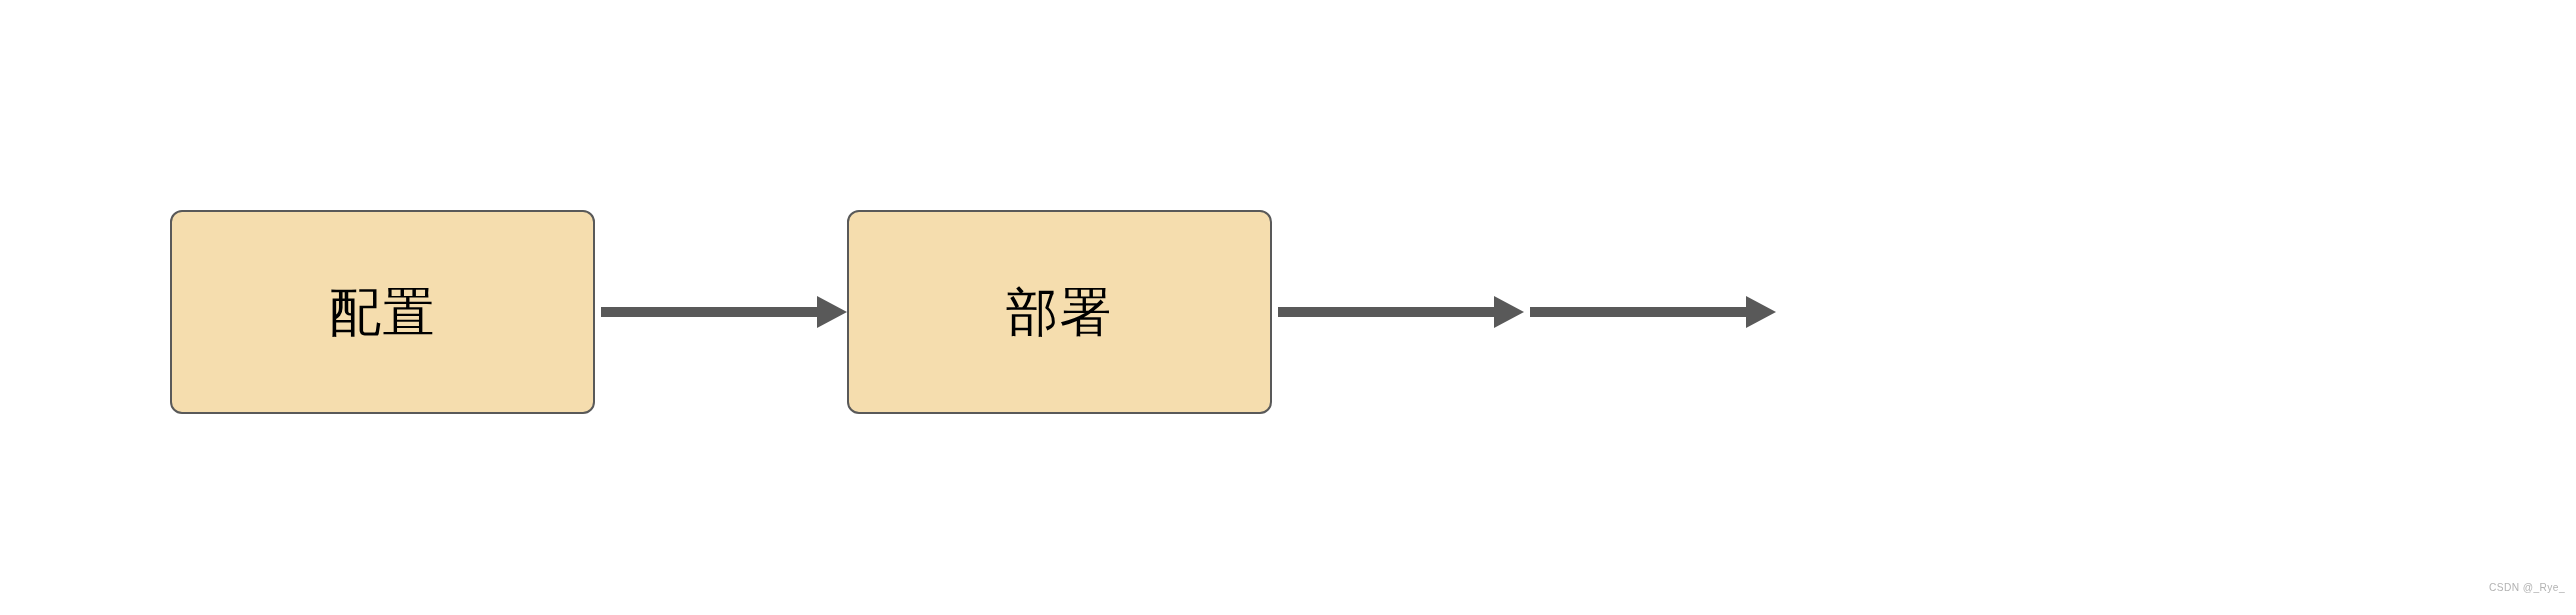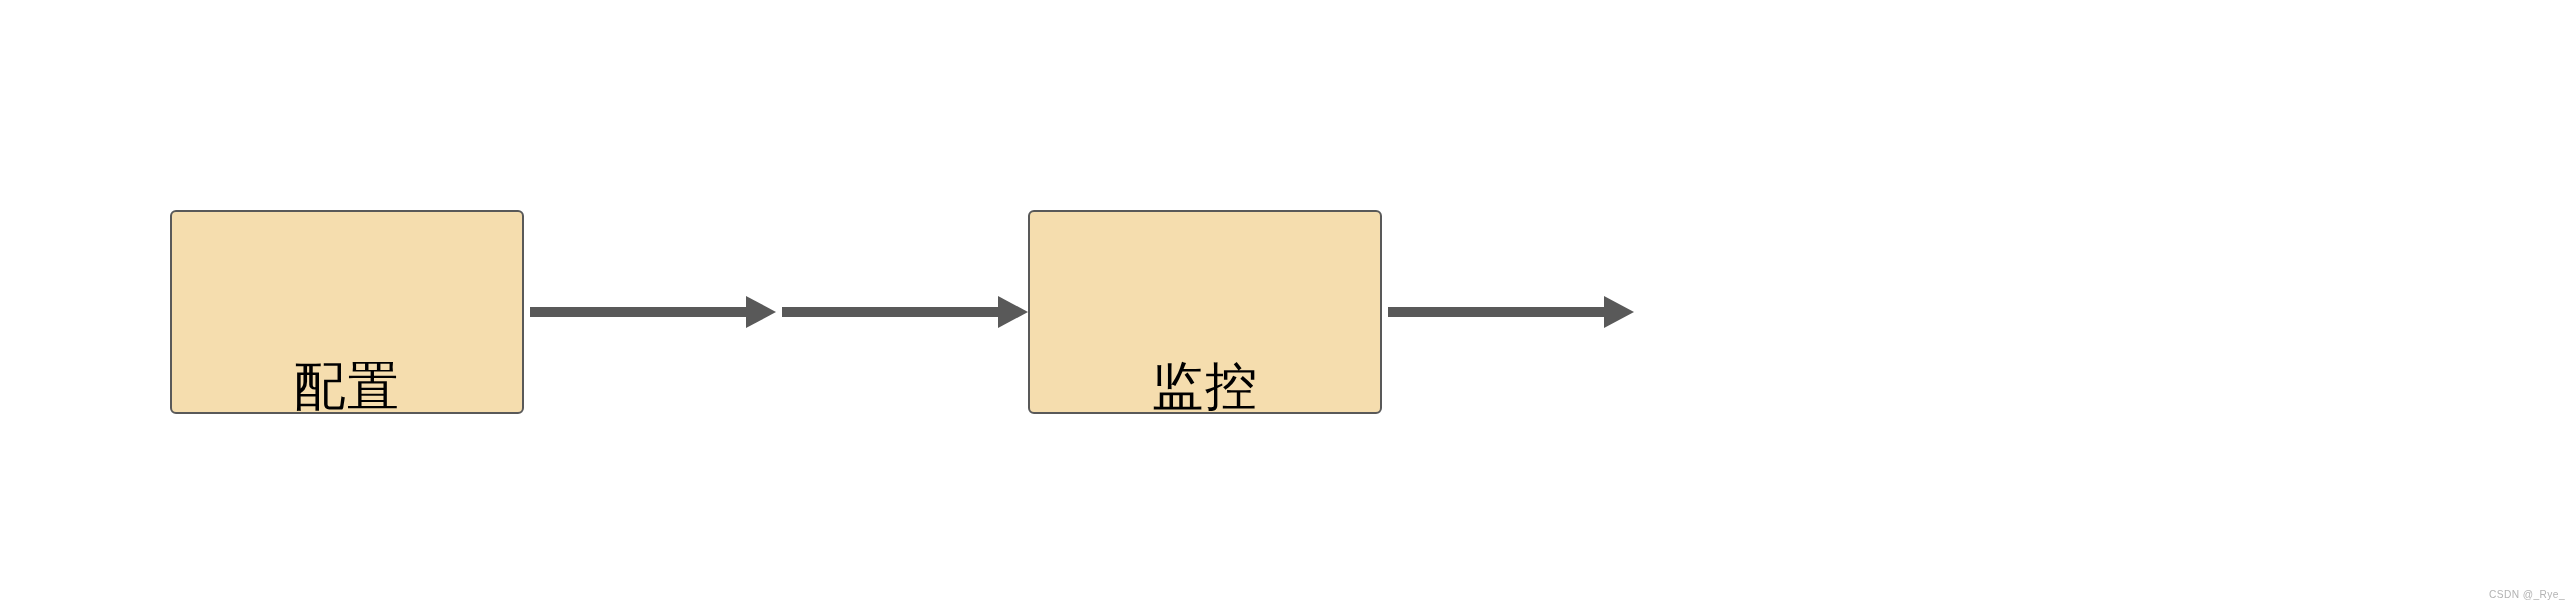--- a/index.html
+++ b/index.html
@@ -17,27 +17,27 @@
   }
   .flow-row {
     position: absolute;
     left: 170px;
     top: 210px;
     display: flex;
     align-items: center;
   }
   .node {
     box-sizing: border-box;
-    width: 354px;
+    width: 425px;
     height: 204px;
     background: var(--node-fill, #f5ddae);
     border: 2.3px solid var(--node-border, #595959);
-    border-radius: 6px;
+    border-radius: 12px;
     display: flex;
-    align-items: flex-end;
+    align-items: center;
     justify-content: center;
     flex: none;
   }
   .node-label {
     font-size: 52px;
     line-height: 1;
     color: var(--node-text, #000000);
     letter-spacing: 1.6px;
     white-space: nowrap;
   }
@@ -63,21 +63,21 @@
     transform: translateY(-50%);
     width: 0;
     height: 0;
     border-left: 30px solid var(--arrow, #595959);
     border-top: 16.4px solid transparent;
     border-bottom: 16.4px solid transparent;
   }
   .watermark {
     position: absolute;
     right: 11px;
-    bottom: 16px;
+    bottom: 23px;
     font-size: 10.2px;
     color: var(--watermark-text, #b3b3b3);
     font-family: "Liberation Sans", sans-serif;
     letter-spacing: 0.4px;
   }
 </style>
 </head>
 <body>
 
 <div class="canvas">
@@ -85,29 +85,29 @@
 
     <div class="node">
       <span class="node-label">配置</span>
     </div>
 
     <div class="connector">
       <div class="connector-line"></div>
       <div class="connector-head"></div>
     </div>
 
+    <div class="node">
+      <span class="node-label">部署</span>
+    </div>
 
     <div class="connector">
       <div class="connector-line"></div>
       <div class="connector-head"></div>
     </div>
 
-    <div class="node">
-      <span class="node-label">监控</span>
-    </div>
 
     <div class="connector">
       <div class="connector-line"></div>
       <div class="connector-head"></div>
     </div>
 
 
   </div>
 
   <div class="watermark">CSDN @_Rye_</div>

